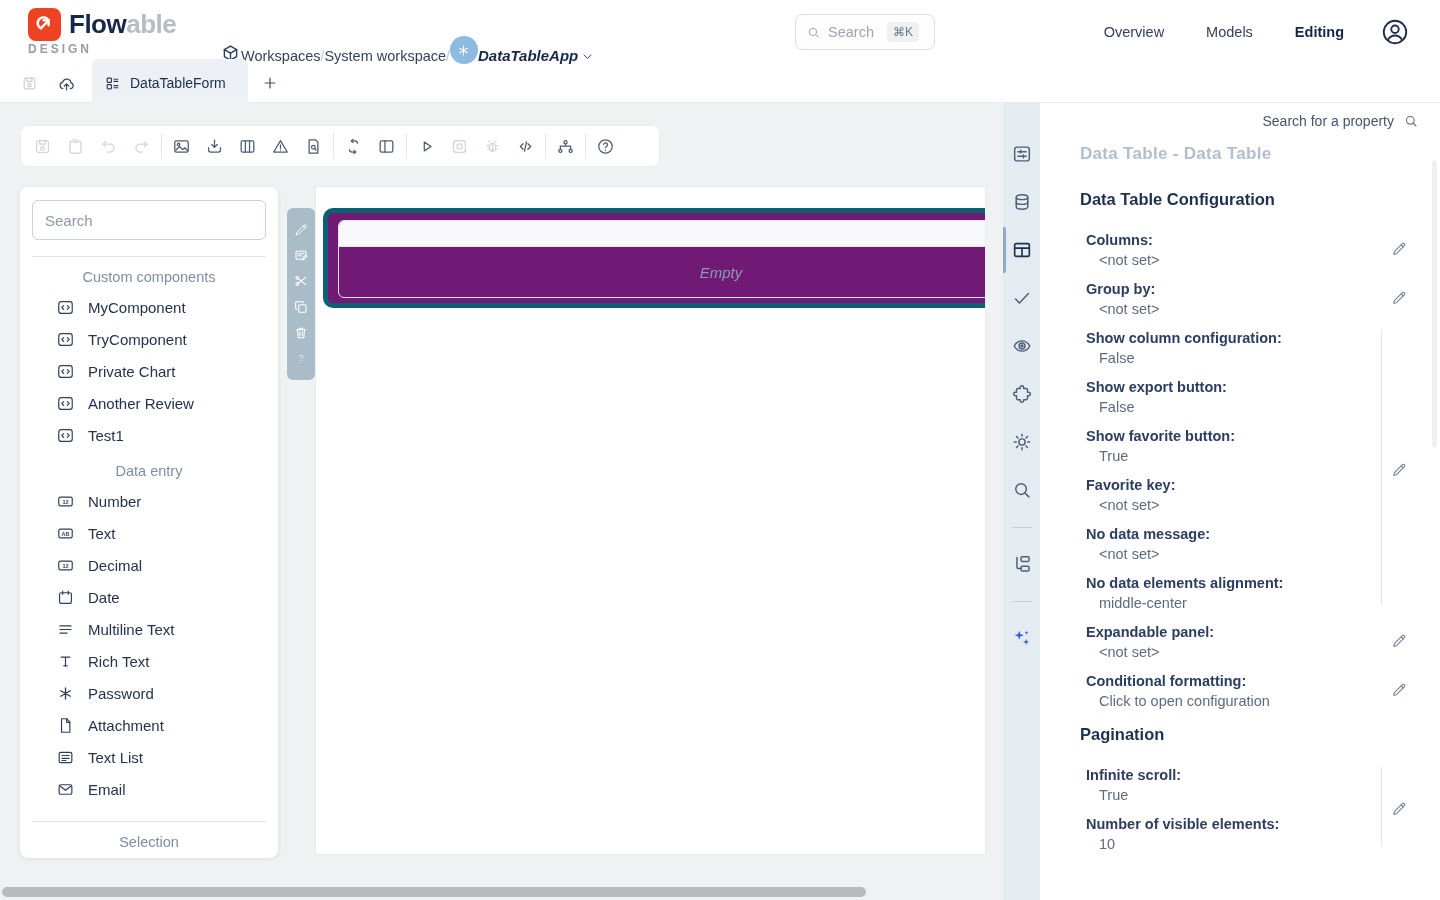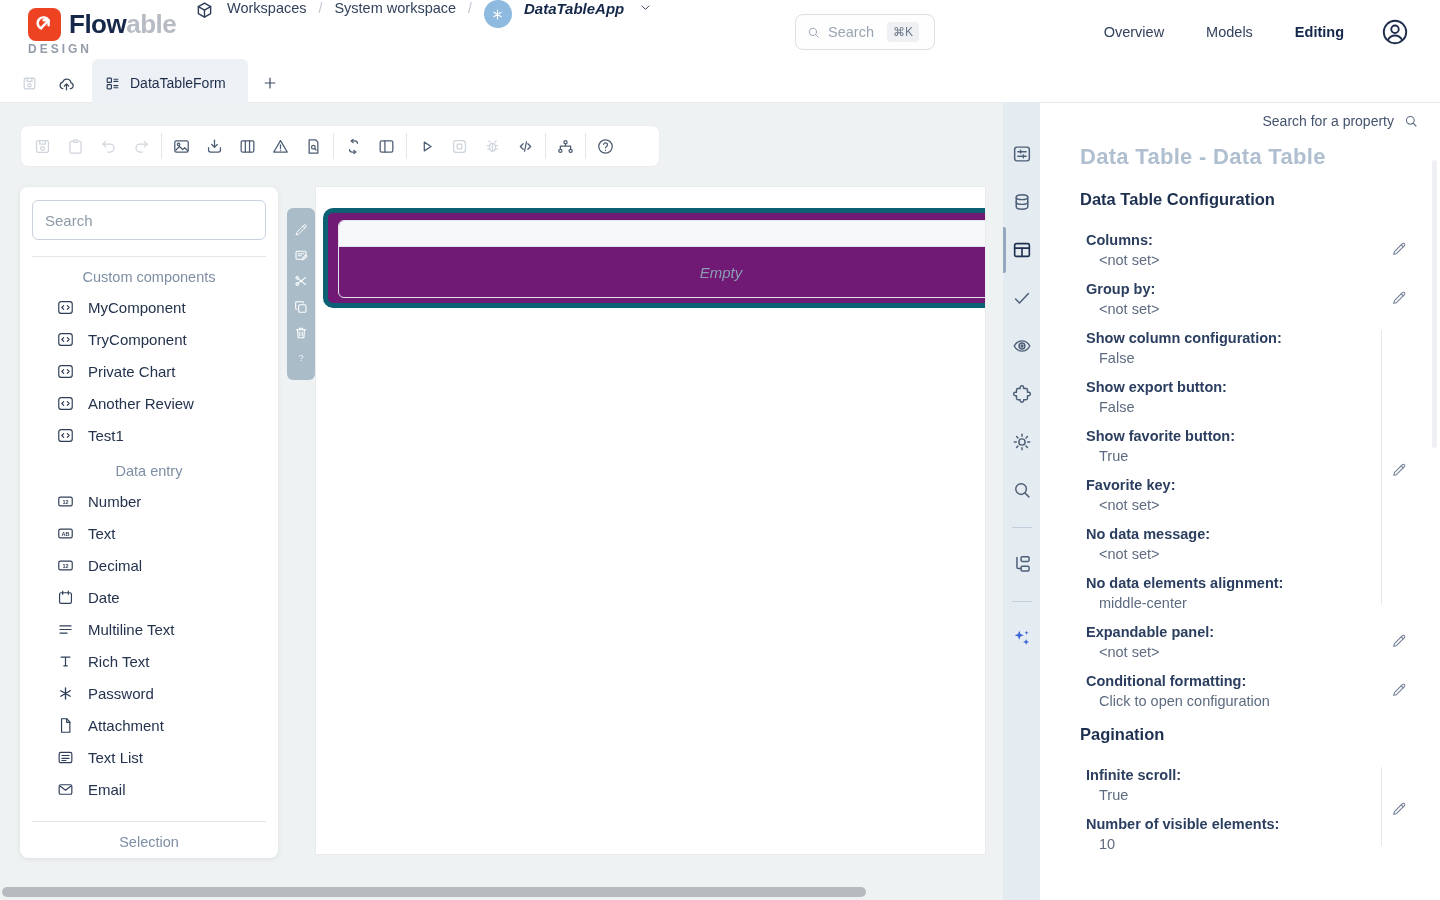--- a/index.html
+++ b/index.html
@@ -9,21 +9,21 @@
   [data-icon]{ display:inline-block; }
 
   
   .header { position:relative; height:64px; background:#fff; }
   .logo { position:absolute; left:28px; top:8px; }
   .logo-row { display:flex; align-items:center; gap:8px; }
   .logo-mark { width:33px; height:33px; border-radius:8px; background:#ee4323; padding:5px; }
   .logo-name { font-size:26px; font-weight:700; letter-spacing:-0.5px; }
   .logo-name .p1 { color:#16284a; } .logo-name .p2 { color:#b7bcc4; }
   .logo-sub { font-size:12px; font-weight:700; letter-spacing:3px; color:#939ca8; margin-top:1px; }
-  .breadcrumb { position:absolute; left:194px; top:0; height:64px; display:flex; align-items:flex-start; gap:12px; }
+  .breadcrumb { position:absolute; left:220px; top:0; height:64px; display:flex; align-items:flex-end; }
   .crumb-cube { width:21px; height:21px; color:#2c3c58; }
   .crumb { font-size:14.5px; color:#33425c; }
   .crumb-sep { font-size:14px; color:#bfc6d0; }
   .app-avatar { width:28px; height:28px; border-radius:50%; background:#8dbade; display:flex; align-items:center; justify-content:center; }
   .app-avatar span { width:15px; height:15px; color:#fff; }
   .crumb-app { font-size:15px; font-weight:700; color:#16284a;font-style:italic; }
   .crumb-chev { width:15px; height:15px; color:#33425c; margin-left:2px; }
   .search-pill { position:absolute; left:795px; top:14px; width:140px; height:36px; border:1px solid #dbe0e7; border-radius:8px; background:#fefefe; display:flex; align-items:center; padding:0 8px 0 10px; gap:7px; }
   .search-pill .mag { width:15px; height:15px; color:#9aa5b3; }
   .search-pill input { border:none; outline:none; width:52px; font-size:14.5px; font-family:inherit; color:#33425c; background:transparent; }
@@ -84,21 +84,21 @@
   .rail-slot.active > span { color:#1f3150; }
   .rail-slot.active::before { content:""; position:absolute; left:0; top:1px; bottom:1px; width:3px; background:#93a9bd; border-radius:0 2px 2px 0; }
   .rail-divider { height:26px; display:flex; align-items:center; justify-content:center; cursor:default; }
   .rail-divider i { display:block; width:20px; border-top:1px solid #c3cfdb; }
 
   
   .props-panel { position:absolute; left:1040px; top:0; width:400px; height:797px; background:#fff; }
   .prop-search { position:absolute; top:10px; right:21px; display:flex; align-items:flex-end; gap:9px; cursor:pointer; }
   .prop-search .txt { font-size:14px; color:#44546e; }
   .prop-search .mag { width:16px; height:16px; color:#5a6a80; }
-  .props-title { position:absolute; left:40px; top:41px; font-size:22px; font-weight:700; color:#b0bfd0; letter-spacing:.3px; }
+  .props-title { position:absolute; left:40px; top:41px; font-size:17px; font-weight:700; color:#b0bfd0; letter-spacing:.3px; }
   .props-body { position:absolute; left:40px; top:85px; width:360px; }
   .props-body h3 { font-size:16.5px; font-weight:700; color:#1e3050; line-height:22px; margin-bottom:20px; }
   .props-body h3.later { margin-top:12px; }
   .pgroup { position:relative; margin-bottom:6px; padding-right:70px; }
   .pgroup.grouped::after { content:""; position:absolute; right:58px; top:2px; bottom:8px; border-right:1px solid #e4e8ed; }
   .prop { margin-bottom:9px; padding-left:6px; }
   .prop .plab { font-size:14.5px; font-weight:600; color:#2b3e5f; line-height:20px; }
   .prop .pval { font-size:14.5px; color:#5d6b80; line-height:20px; padding-left:13px; }
   .pencil { position:absolute; right:32px; top:50%; transform:translateY(-55%); width:18px; height:18px; color:#6f7e91; cursor:pointer; }
   .vscroll { position:absolute; left:392px; top:57px; width:5px; height:288px; border-radius:3px; background:#eef0f3; }

